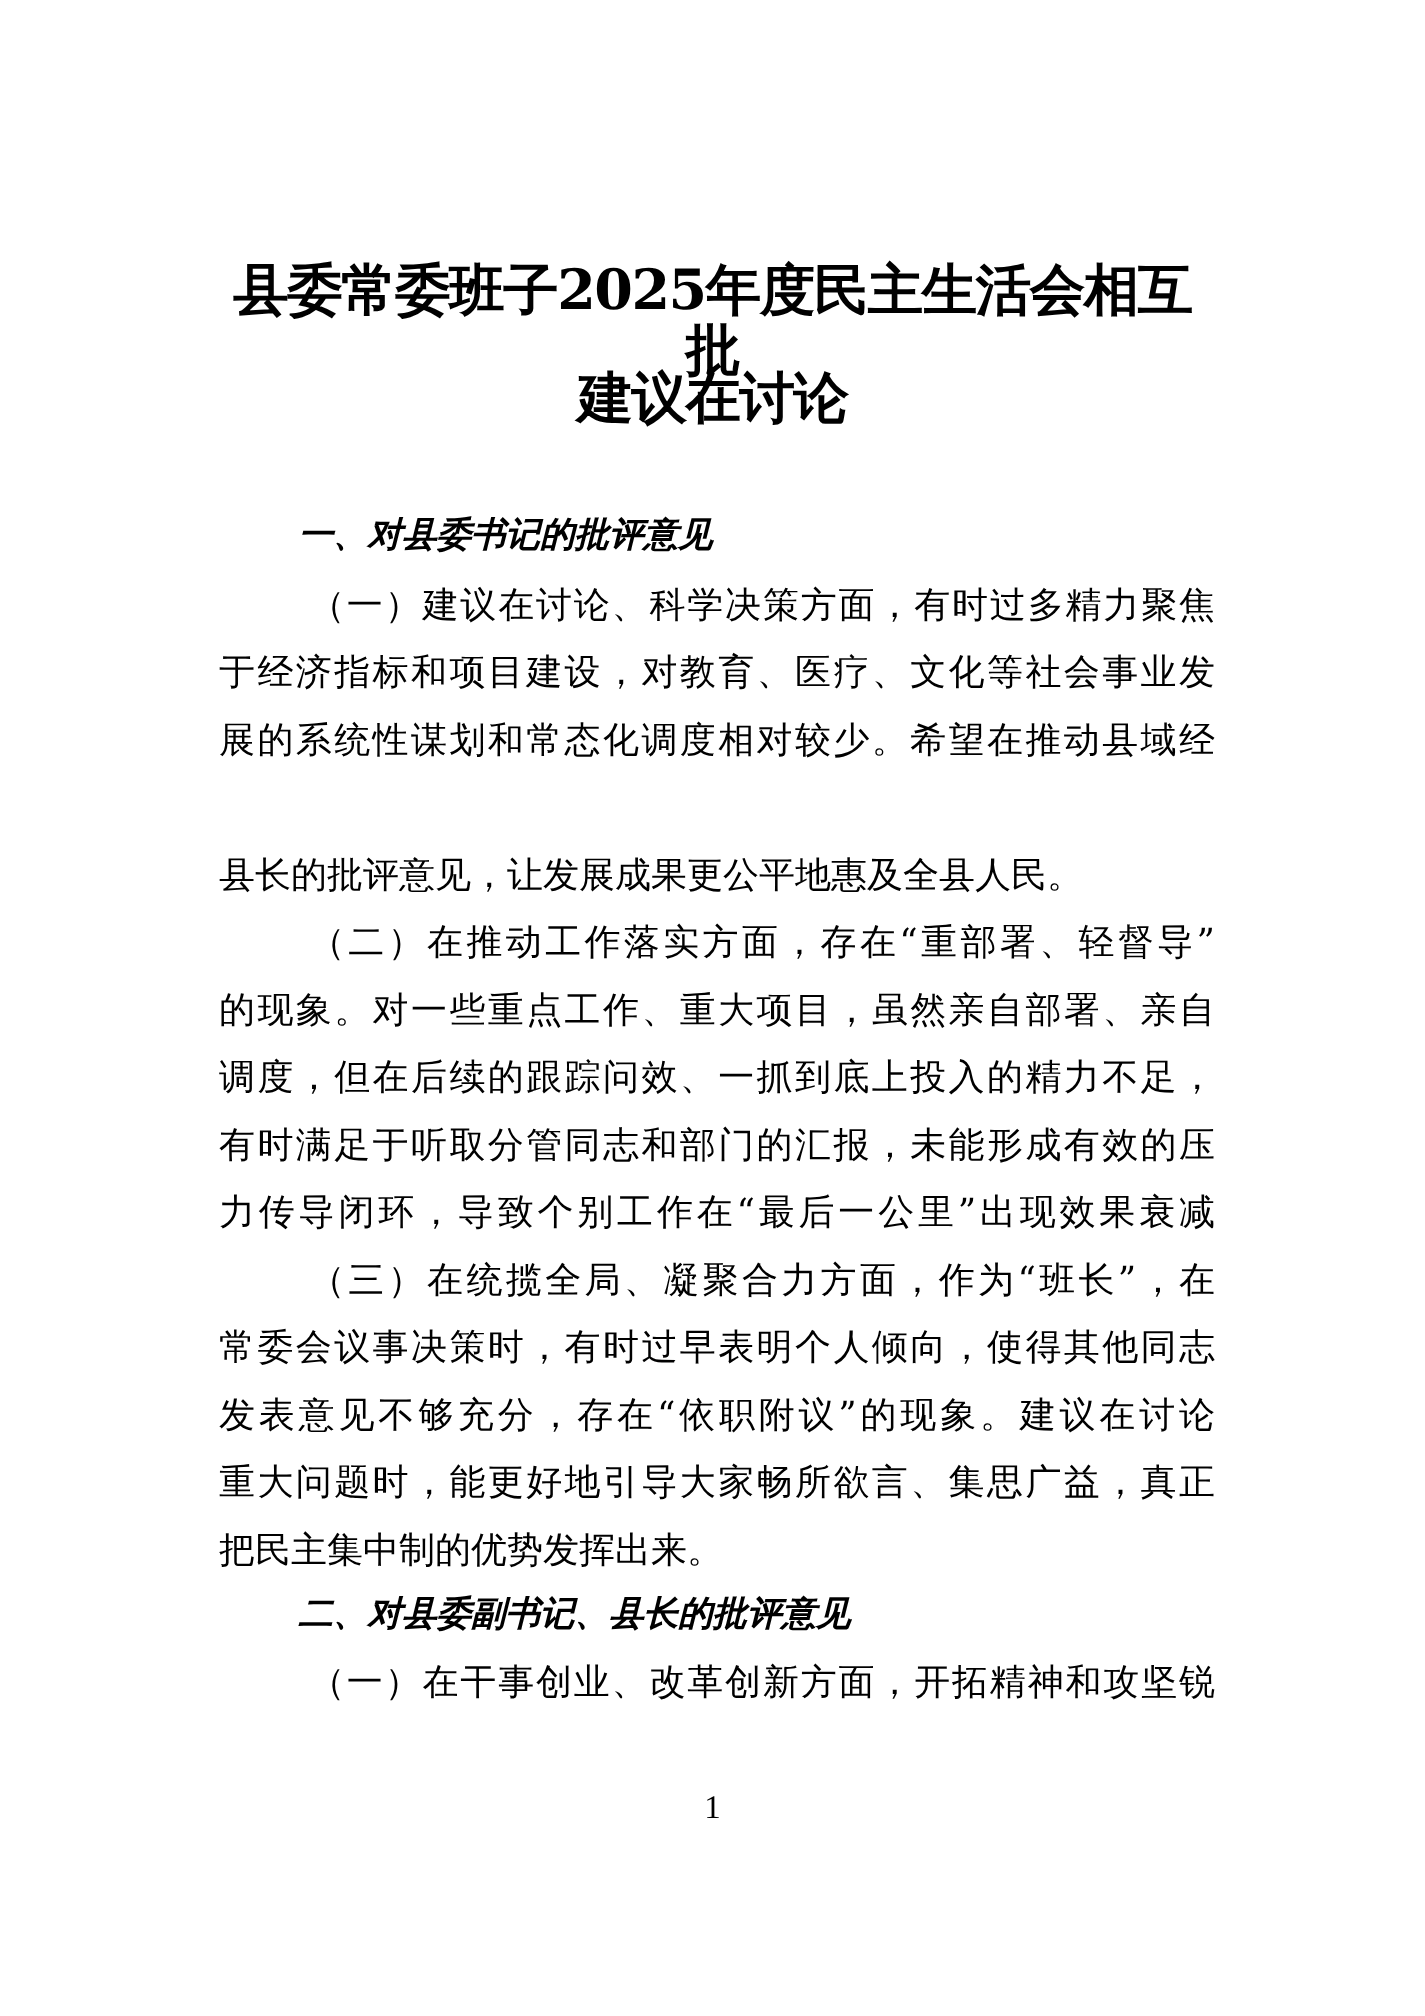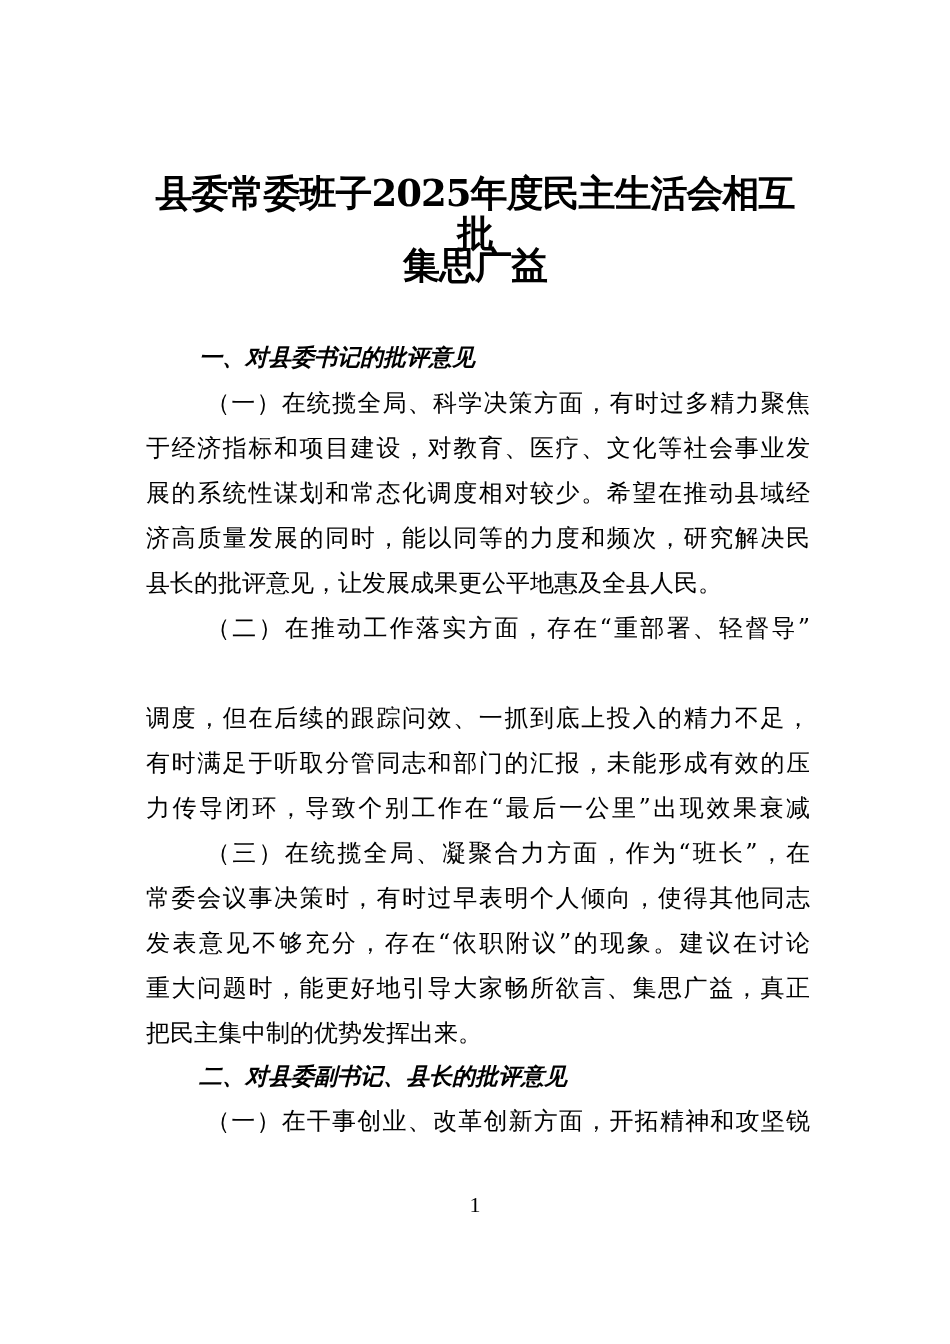--- a/index.html
+++ b/index.html
@@ -28,31 +28,31 @@
   .pagenum {
     position: absolute; top: 1192px; left: 0; width: 950px; text-align: center;
     font-family: "Liberation Serif", serif; font-size: 22px; line-height: 26px;
   }
 </style>
 </head>
 <body>
 
 <div class="page">
   <div class="title t1">县委常委班子2025年度民主生活会相互批</div>
-  <div class="title t2">集思广益</div>
+  <div class="title t2">建议在讨论</div>
 
   <div class="heading" style="top:342px">一、对县委书记的批评意见</div>
 
-  <div class="line indent" style="top:388px">（一）在统揽全局、科学决策方面，有时过多精力聚焦</div>
+  <div class="line indent" style="top:388px">（一）建议在讨论、科学决策方面，有时过多精力聚焦</div>
   <div class="line" style="top:478px">展的系统性谋划和常态化调度相对较少。希望在推动县域经</div>
   <div class="line" style="top:433px">于经济指标和项目建设，对教育、医疗、文化等社会事业发</div>
-  <div class="line" style="top:523px">济高质量发展的同时，能以同等的力度和频次，研究解决民</div>
   <div class="line last" style="top:568px">县长的批评意见，让发展成果更公平地惠及全县人民。</div>
 
   <div class="line indent" style="top:613px">（二）在推动工作落实方面，存在“重部署、轻督导”</div>
+  <div class="line" style="top:658px">的现象。对一些重点工作、重大项目，虽然亲自部署、亲自</div>
   <div class="line" style="top:703px">调度，但在后续的跟踪问效、一抓到底上投入的精力不足，</div>
   <div class="line" style="top:748px">有时满足于听取分管同志和部门的汇报，未能形成有效的压</div>
   <div class="line" style="top:793px">力传导闭环，导致个别工作在“最后一公里”出现效果衰减</div>
 
   <div class="line indent" style="top:838px">（三）在统揽全局、凝聚合力方面，作为“班长”，在</div>
   <div class="line" style="top:883px">常委会议事决策时，有时过早表明个人倾向，使得其他同志</div>
   <div class="line" style="top:928px">发表意见不够充分，存在“依职附议”的现象。建议在讨论</div>
   <div class="line" style="top:973px">重大问题时，能更好地引导大家畅所欲言、集思广益，真正</div>
   <div class="line last" style="top:1018px">把民主集中制的优势发挥出来。</div>
 

